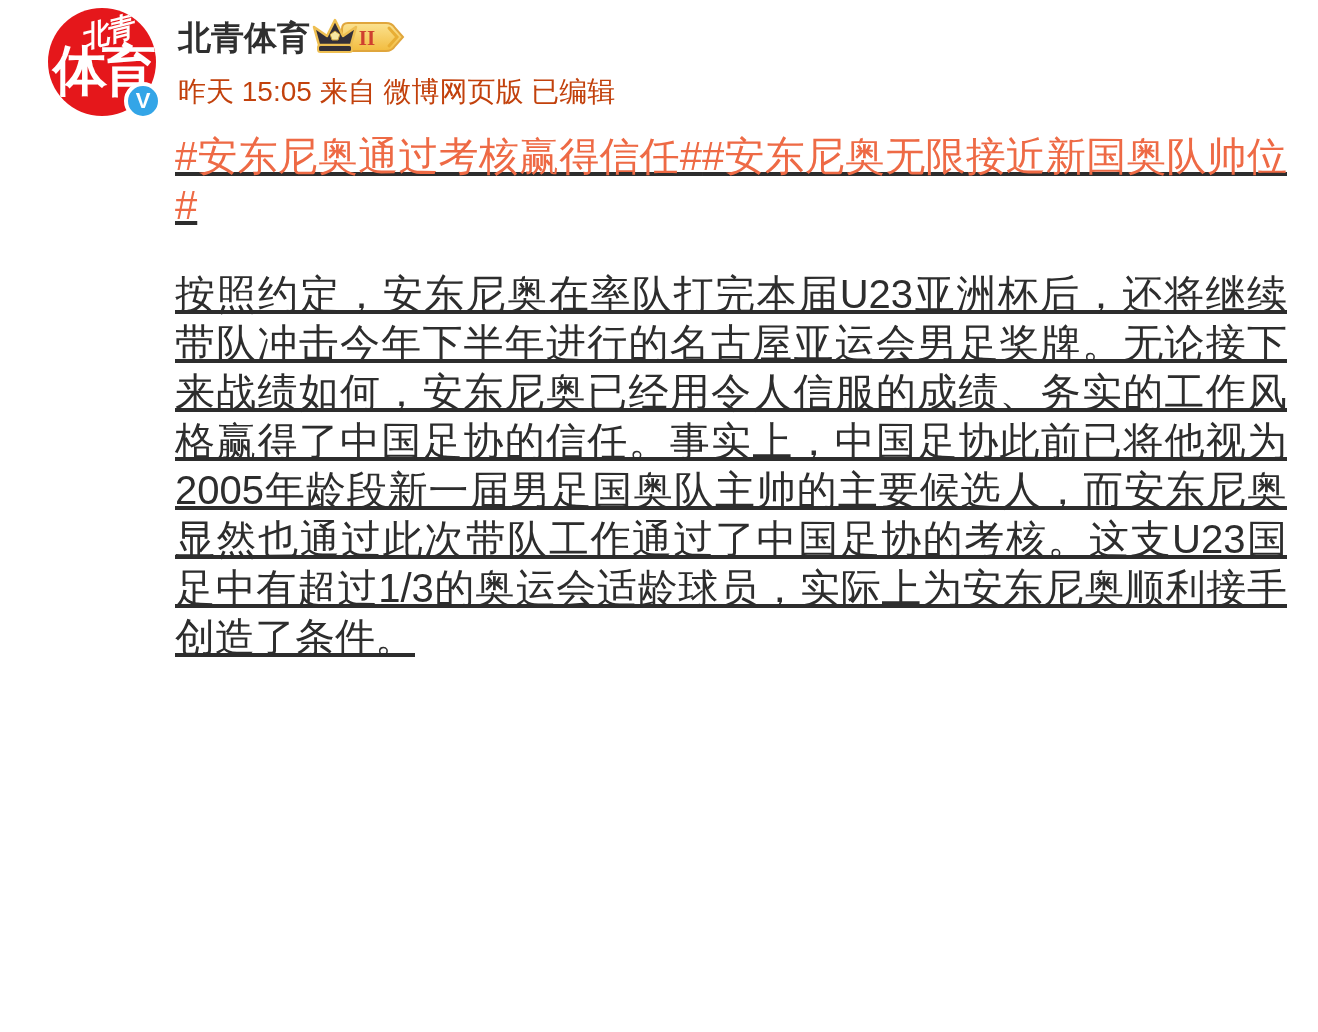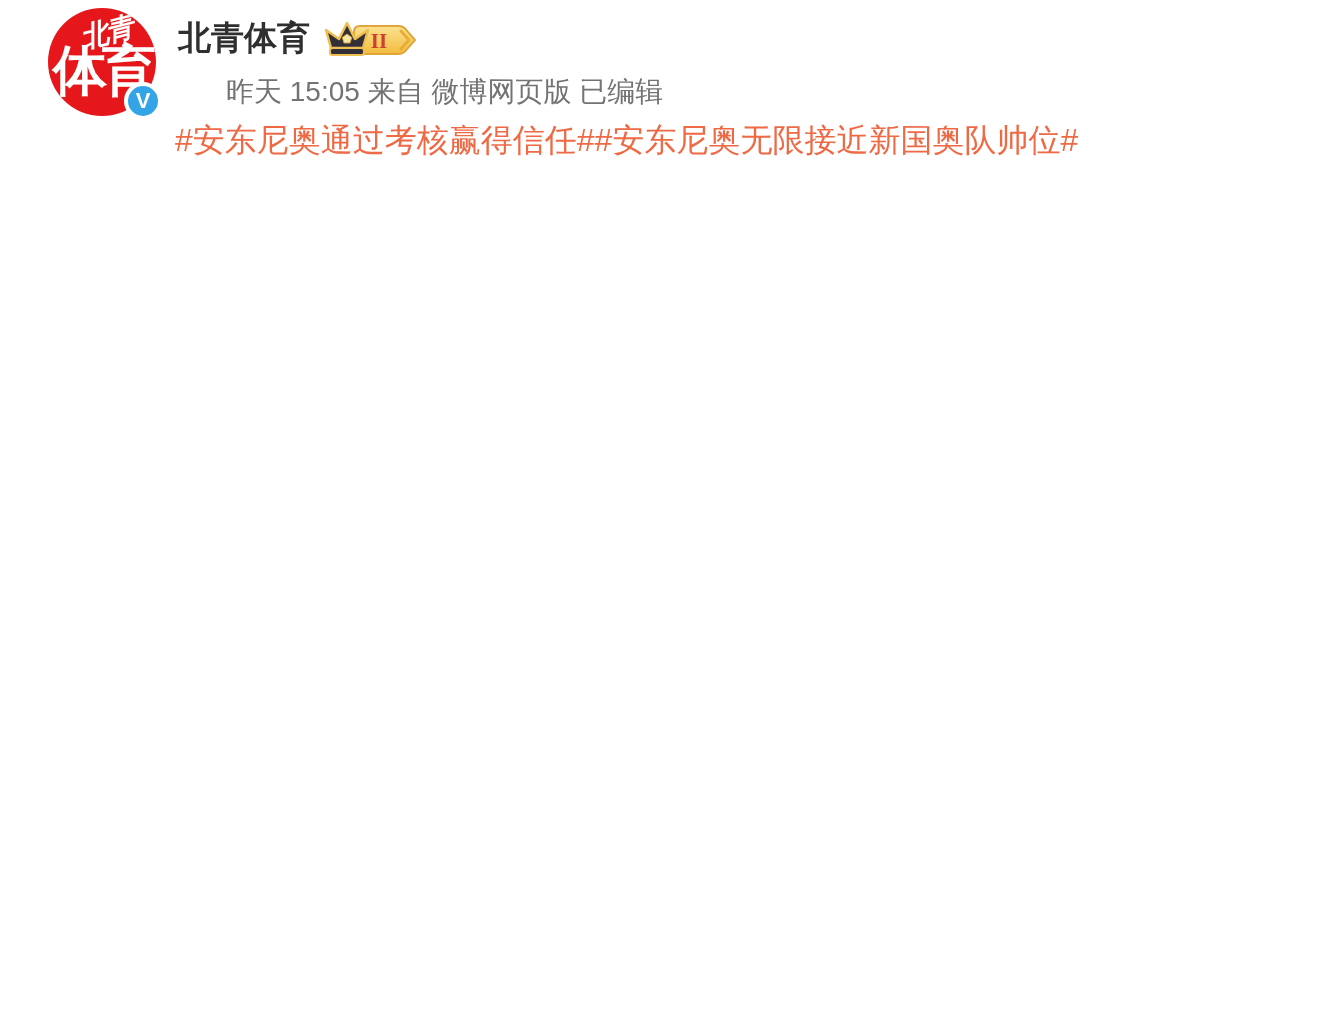--- a/index.html
+++ b/index.html
@@ -32,30 +32,31 @@
   .v-badge {
     position: absolute; right: -6px; bottom: -4px;
     width: 38px; height: 38px; border-radius: 50%;
     background: #33a5e7; border: 4px solid #fff;
     color: #fff; font-weight: bold; font-size: 22px;
     display: flex; align-items: center; justify-content: center;
   }
 
   
   .header-text { position: absolute; left: 178px; top: 16px; }
-  .author-row { display: flex; align-items: flex-end; gap: 12px; }
+  .author-row { display: flex; align-items: flex-start; }
   .author-name { font-size: 33px; font-weight: 700; color: #2f2f2f; cursor: pointer; }
   .vip-badge { display: inline-flex; align-items: center; cursor: pointer; }
-  .meta { margin-top: 12px; font-size: 28px; color: #737373; margin-left: 48px; }
+  .meta { margin-top: 12px; font-size: 28px; color: #c2410c; }
 
   
   .content {
-    position: absolute; left: 175px; top: 116px; width: 1112px;
-    font-size: 32px; line-height: 49px; color: #2d2d2d;
+    position: absolute; left: 175px; top: 132px; width: 1112px;
+    font-size: 40px; line-height: 49px; color: #2d2d2d;
     text-align: justify;
+    text-decoration: underline;
   }
   .hashtags { color: #ee6a45; margin: 0 0 40px 0; }
   .hashtags span { cursor: pointer; }
   .para { margin: 0 0 40px 0; }
   .para:last-child { margin-bottom: 0; }
 </style>
 </head>
 <body>
 
 <div class="post">
@@ -88,15 +89,16 @@
           <rect x="8" y="29" width="34" height="7" rx="2.5" fill="#332f38" stroke="#eebf52" stroke-width="2"></rect>
           <polygon points="25,15 29.8,18.5 28,24 22,24 20.2,18.5" fill="#f7e7a3" stroke="#caa23c" stroke-width="1"></polygon>
         </svg>
       </span>
     </div>
     <div class="meta">昨天 15:05 来自 微博网页版 已编辑</div>
   </div>
 
   <div class="content">
     <p class="hashtags"><span>#安东尼奥通过考核赢得信任#</span><span>#安东尼奥无限接近新国奥队帅位#</span></p>
+    <p class="para">按照约定，安东尼奥在率队打完本届U23亚洲杯后，还将继续带队冲击今年下半年进行的名古屋亚运会男足奖牌。无论接下来战绩如何，安东尼奥已经用令人信服的成绩、务实的工作风格赢得了中国足协的信任。事实上，中国足协此前已将他视为2005年龄段新一届男足国奥队主帅的主要候选人，而安东尼奥显然也通过此次带队工作通过了中国足协的考核。这支U23国足中有超过1/3的奥运会适龄球员，实际上为安东尼奥顺利接手创造了条件。</p>
   </div>
 
 </div>
 
 </body></html>

